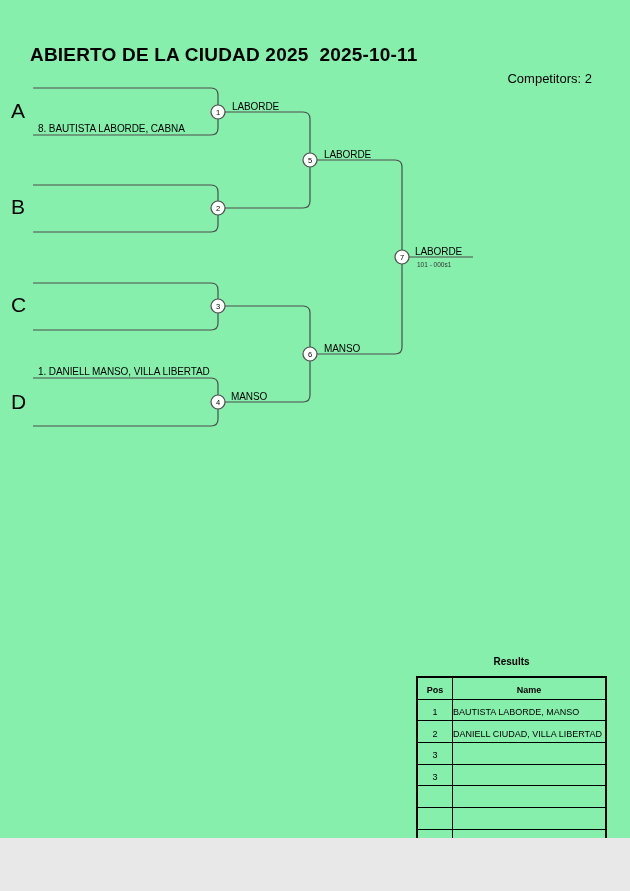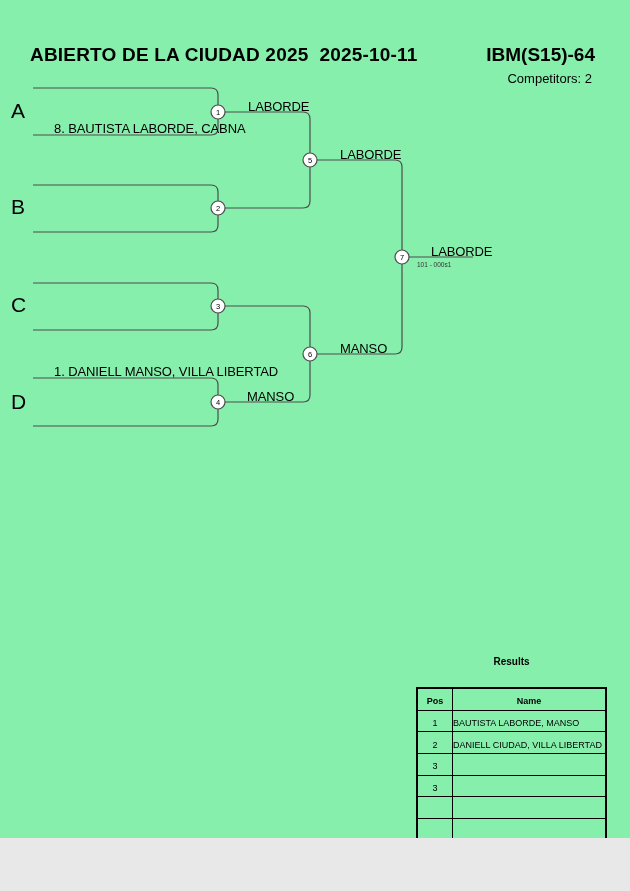--- a/index.html
+++ b/index.html
@@ -8,39 +8,38 @@
     font-family:"Liberation Sans",sans-serif;color:#000;overflow:hidden;
     margin:0 auto;
     text-decoration:underline;
   }
   .abs{position:absolute;}
   .title-left{left:30px;top:44px;font-size:19px;font-weight:bold;white-space:pre;letter-spacing:0.2px;}
   .title-right{top:44px;right:35px;font-size:19px;font-weight:bold;}
   .competitors{top:71px;right:38px;font-size:13px;}
   .bracket-svg{left:0;top:0;width:630px;height:891px;}
   .seed-letter{font-size:21px;line-height:21px;left:11px;width:30px;}
-  .small-label{font-size:13px;line-height:9px;white-space:pre;letter-spacing:-0.1px;margin-left:16px;}
+  .small-label{font-size:10px;line-height:9px;white-space:pre;letter-spacing:-0.1px;}
   .score-label{font-size:6.5px;line-height:7px;color:#333;white-space:pre;}
   .results{left:416px;top:656px;width:191px;}
-  .results-title{text-align:center;font-size:10px;font-weight:bold;margin:0 0 20px 0;}
+  .results-title{text-align:center;font-size:10px;font-weight:bold;margin:0 0 9px 0;}
   table.results-table{border-collapse:collapse;width:191px;border:2px solid #000;table-layout:fixed;}
   table.results-table td,table.results-table th{
     border:1px solid #000;height:16.7px;font-size:9px;padding:4px 0 0 0;overflow:hidden;white-space:nowrap;
   }
   th.col-pos,td.cell-pos{width:34px;text-align:center;}
   th.col-name{text-align:center;font-weight:bold;}
   td.cell-name{text-align:left;padding-left:7px;}
 </style>
 </head>
 <body>
 
 <div class="page">
 
   <div class="abs title-left">ABIERTO DE LA CIUDAD 2025  2025-10-11</div>
-  <div class="abs title-right">IBM(S15)-64</div>
   <div class="abs competitors">Competitors: 2</div>
 
   <svg class="abs bracket-svg" width="630" height="891" viewBox="0 0 630 891" fill="none" stroke="#4d4d4d" stroke-width="1.2">
     <g>
       <path d="M33,88 H211 Q218,88 218,95 V128 Q218,135 211,135 H33"></path>
     </g>
     <g>
       <path d="M33,185 H211 Q218,185 218,192 V225 Q218,232 211,232 H33"></path>
     </g>
     <g>

